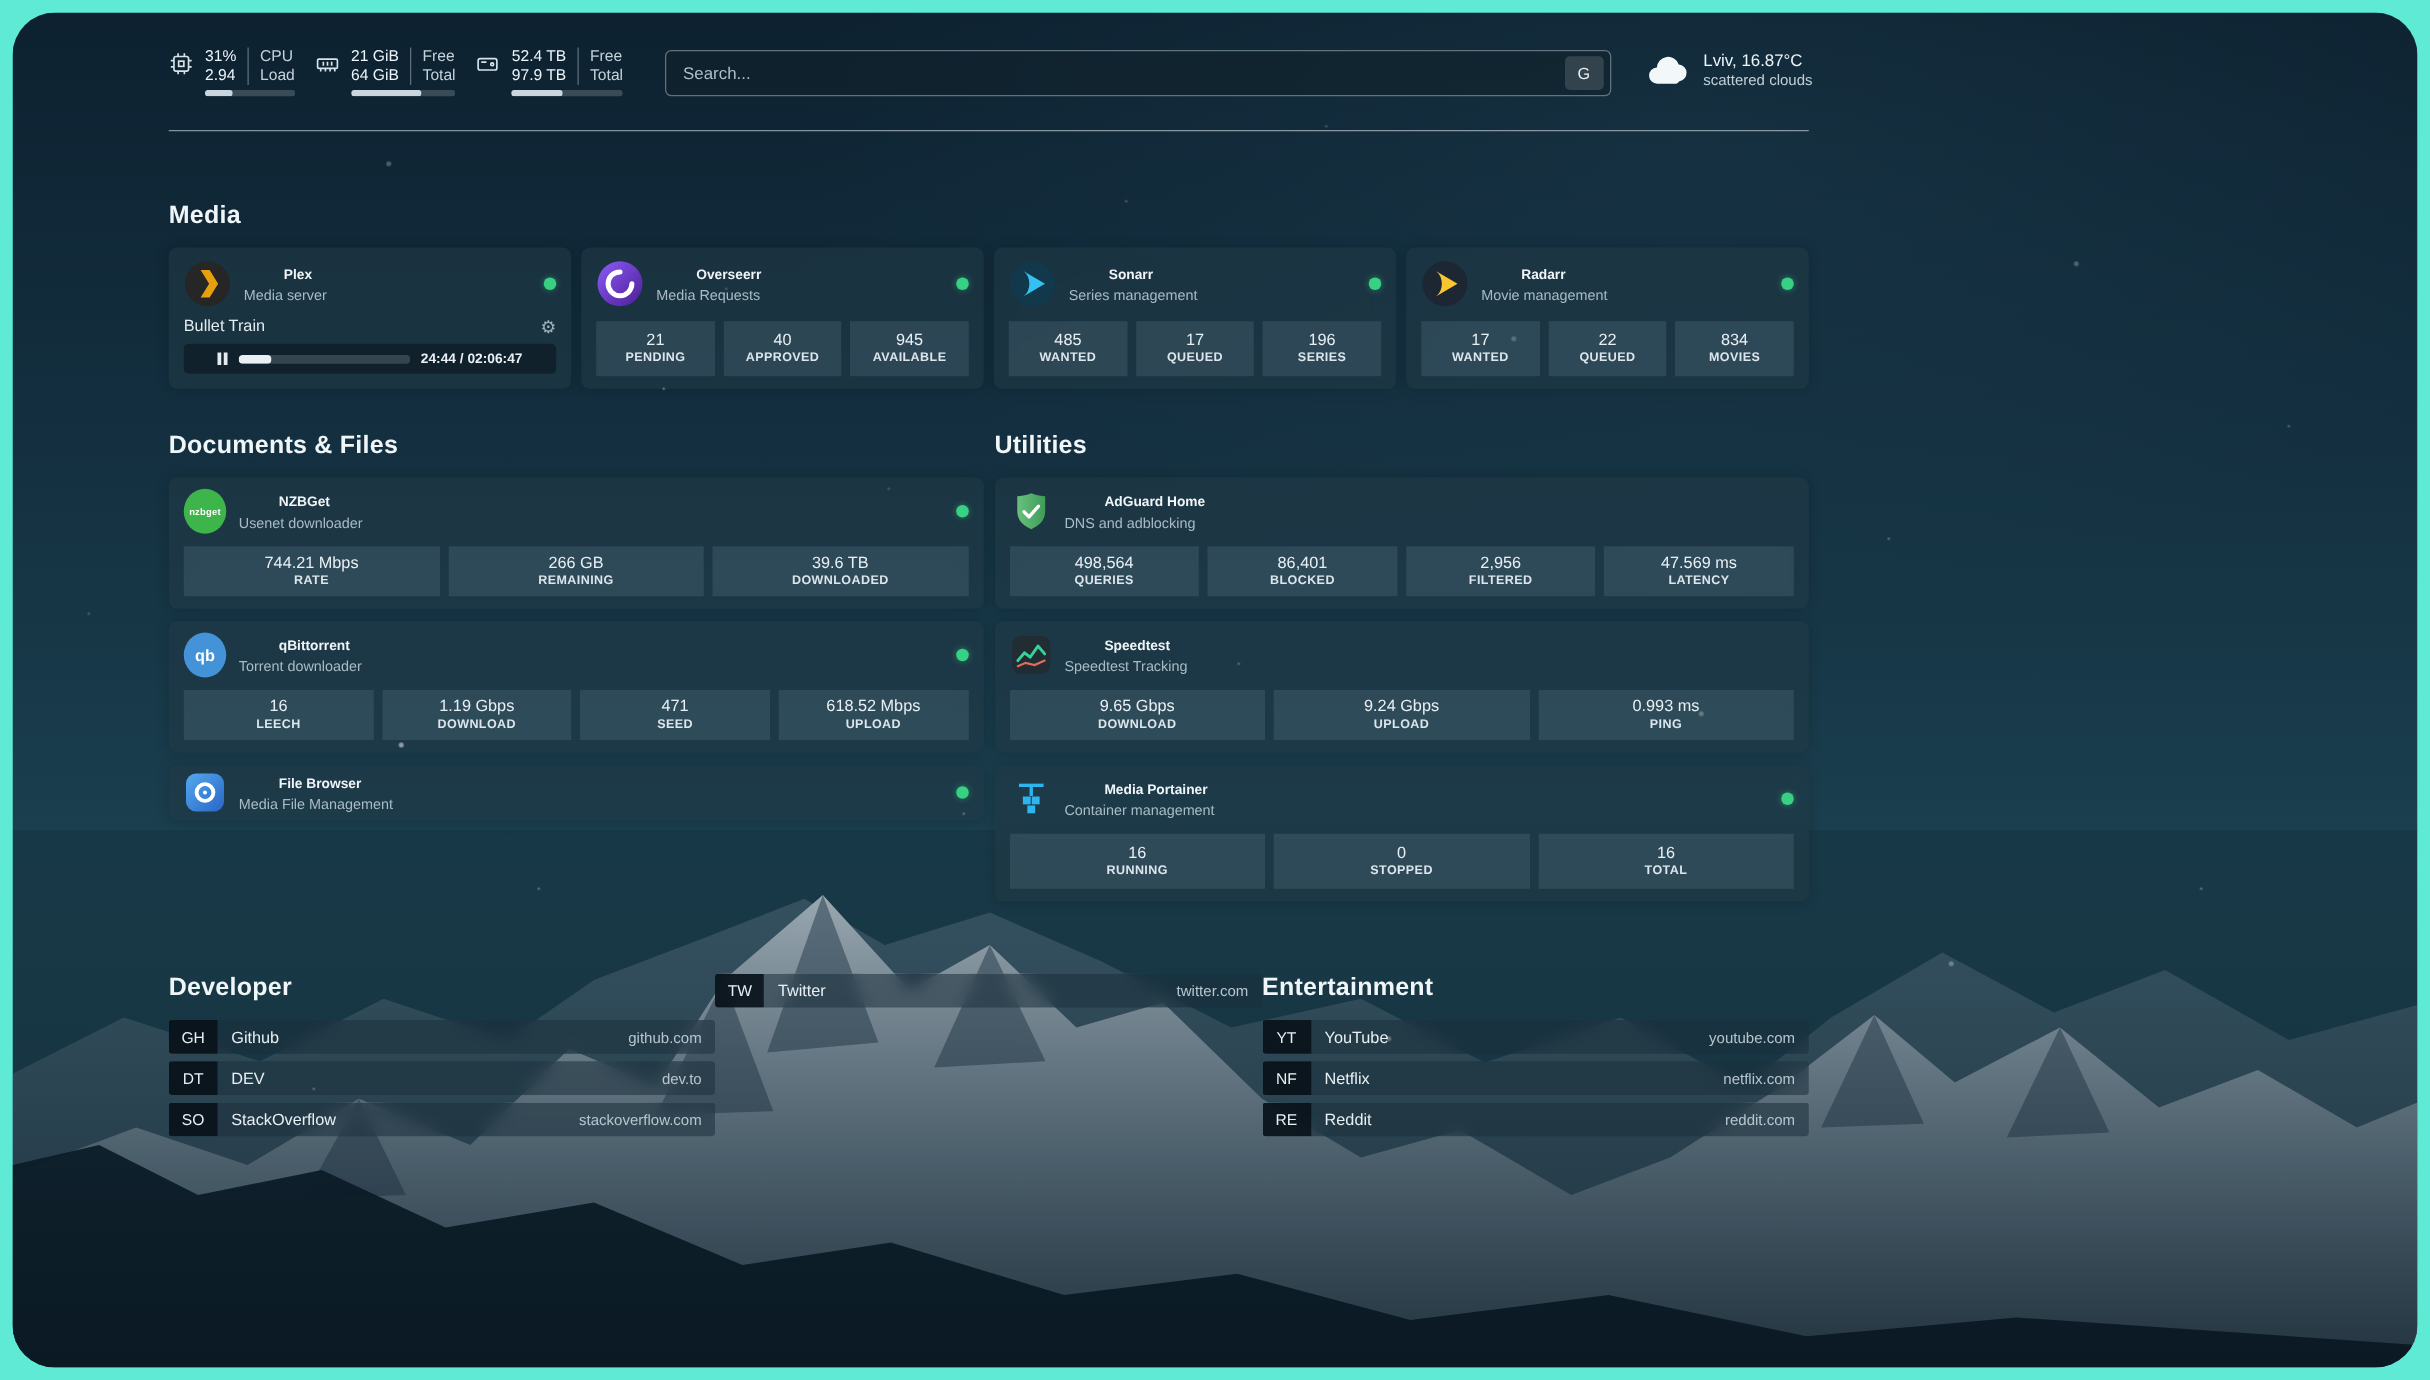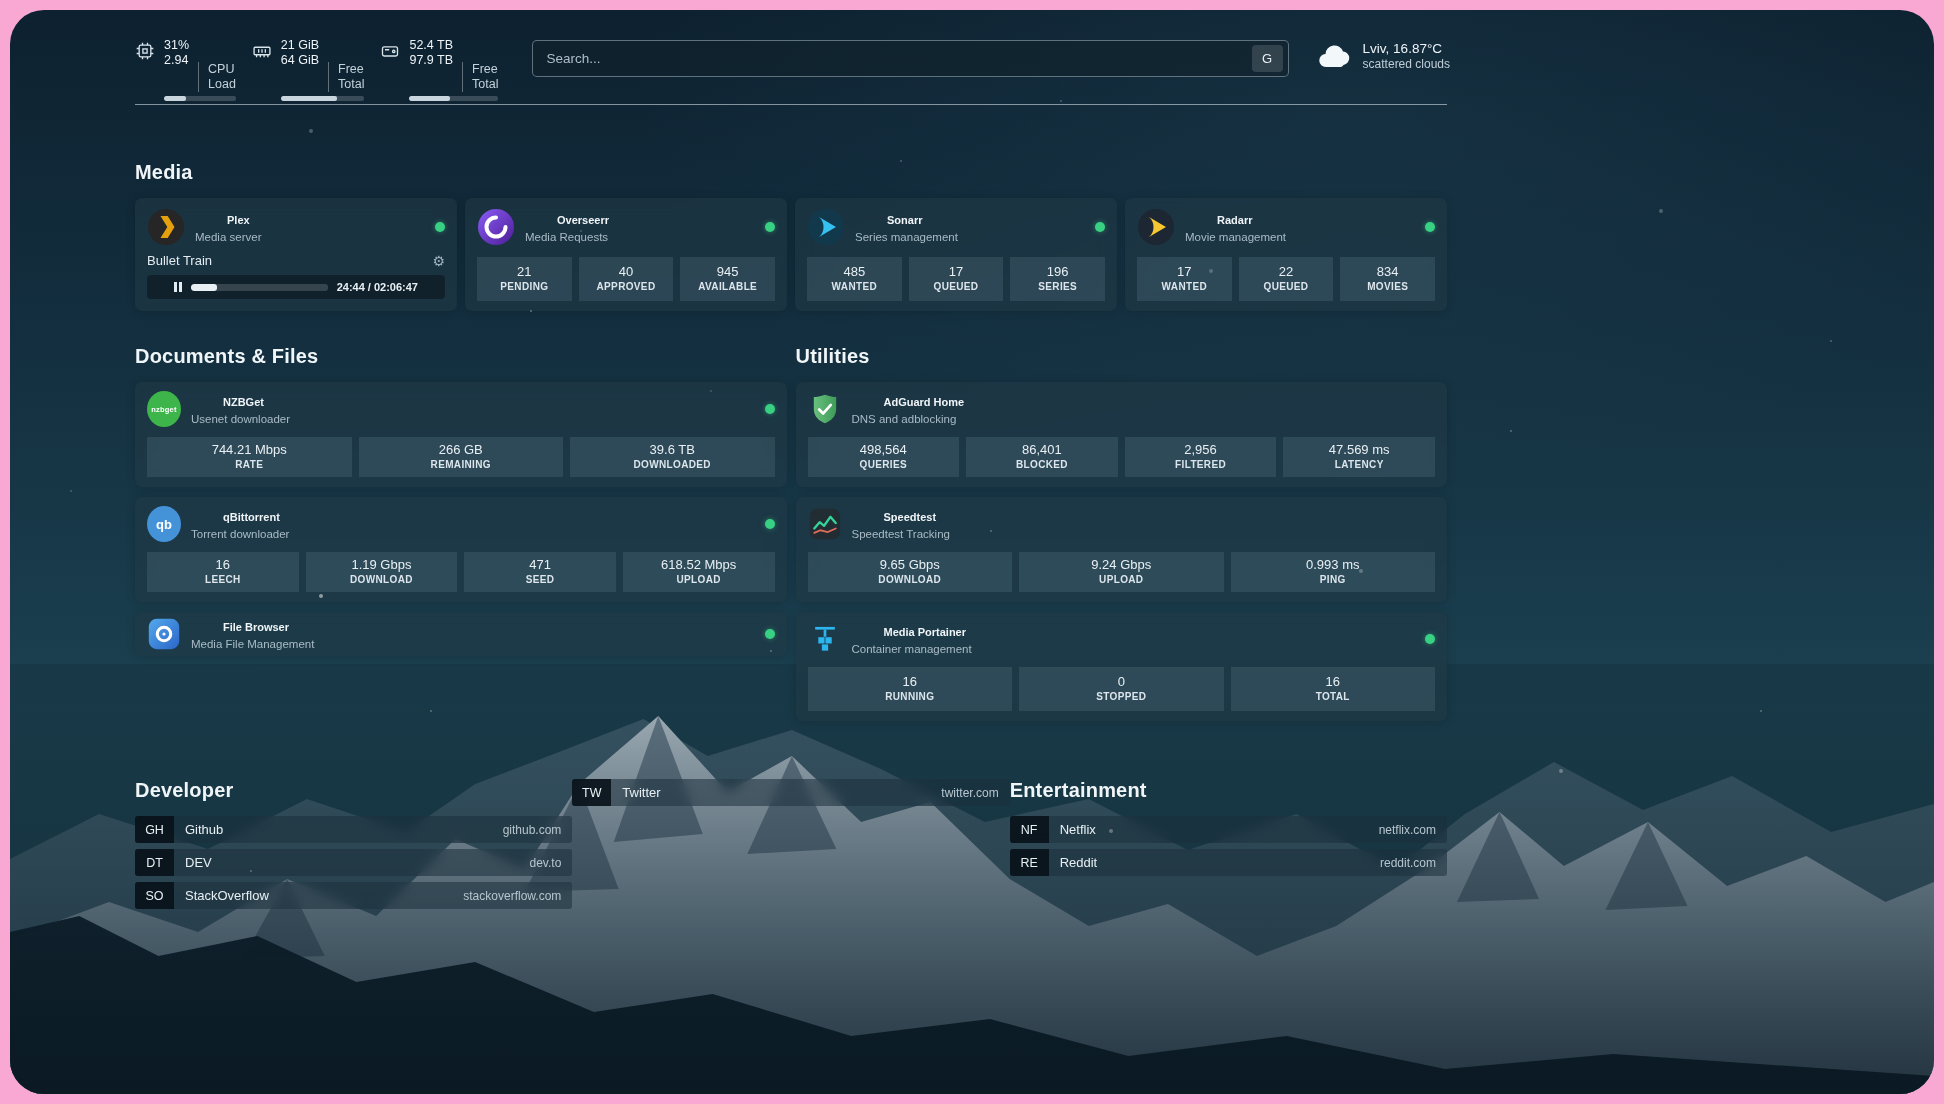--- a/index.html
+++ b/index.html
@@ -1,17 +1,17 @@
 <!DOCTYPE html>
 <html><head>
 <meta charset="utf-8">
 <style>
   * { margin:0; padding:0; box-sizing:border-box; }
   html,body { width:1944px; height:1104px; background:#000; font-family:"Liberation Sans", sans-serif; overflow:hidden; }
-  .frame { position:relative; width:1944px; height:1104px; background:#f9a8d4; }
+  .frame { position:relative; width:1944px; height:1104px; background:#5eead4; }
   .screen {
     position:absolute; inset:10px; border-radius:34px; overflow:hidden;
     background:
       radial-gradient(1200px 600px at 70% 10%, rgba(40,80,100,.25), transparent 60%),
       linear-gradient(180deg, #0d2130 0%, #132e3e 28%, #183a4a 52%, #1f4654 72%, #265363 100%);
   }
   .mountains { position:absolute; left:0; bottom:0; width:100%; height:430px; z-index:1; display:block; }
   .specks {
     position:absolute; top:0; left:0; width:2px; height:2px; border-radius:50%; z-index:3; pointer-events:none;
     box-shadow:
@@ -29,21 +29,21 @@
   .container { position:relative; z-index:2; padding:28px 0 0 125px; width:1440px; color:#dfe9ee; }
 
   
   .topbar { display:flex; align-items:flex-start; height:50px; }
   .res { display:flex; gap:9px; margin-right:16px; }
   .res-icon { width:20px; height:20px; margin-top:3px; color:#d9e4ea; flex:none; }
   .res-icon svg { width:20px; height:20px; stroke:#d9e4ea; fill:none; stroke-width:1.6; }
   .res-right { display:flex; flex-direction:column; }
   .res-cols { display:flex; }
   .res-nums { font-size:12.5px; line-height:15px; color:#eef4f8; padding-right:9px; }
-  .res-labels { font-size:12.5px; line-height:15px; color:#c4d2da; border-left:1px solid rgba(255,255,255,.35); padding-left:9px;margin-top:24px; }
+  .res-labels { font-size:12.5px; line-height:15px; color:#c4d2da; border-left:1px solid rgba(255,255,255,.35); padding-left:9px; }
   .res-bar { margin-top:4px; height:5px; width:100%; background:rgba(255,255,255,.18); border-radius:2px; overflow:hidden; }
   .res-fill { height:100%; background:rgba(228,238,244,.85); border-radius:2px; }
 
   .search { flex:1; margin:2px 28px 0 18px; display:flex; align-items:center; height:37px;
     background:rgba(16,32,42,.55); border:1px solid rgba(160,180,192,.55); border-radius:5px; padding:0 5px 0 13px; }
   .search input { flex:1; background:transparent; border:none; outline:none; color:#e3ecf1; font-size:13.5px; font-family:"Liberation Sans", sans-serif; }
   .search input::placeholder { color:#aebfc8; }
   .search-btn { width:31px; height:27px; background:rgba(255,255,255,.14); border:none; border-radius:4px;
     color:#e8f0f4; font-size:13px; cursor:pointer; display:flex; align-items:center; justify-content:center; font-family:"Liberation Sans", sans-serif; }
 
@@ -586,20 +586,25 @@
         <div class="bm-row">
           <span class="bm-abbr">TW</span>
           <span class="bm-name">Twitter</span>
           <span class="bm-url">twitter.com</span>
         </div>
       </div>
 
       <div class="bm-col">
         <div class="section-title">Entertainment</div>
         <div class="bm-row">
+          <span class="bm-abbr">YT</span>
+          <span class="bm-name">YouTube</span>
+          <span class="bm-url">youtube.com</span>
+        </div>
+        <div class="bm-row">
           <span class="bm-abbr">NF</span>
           <span class="bm-name">Netflix</span>
           <span class="bm-url">netflix.com</span>
         </div>
         <div class="bm-row">
           <span class="bm-abbr">RE</span>
           <span class="bm-name">Reddit</span>
           <span class="bm-url">reddit.com</span>
         </div>
       </div>

